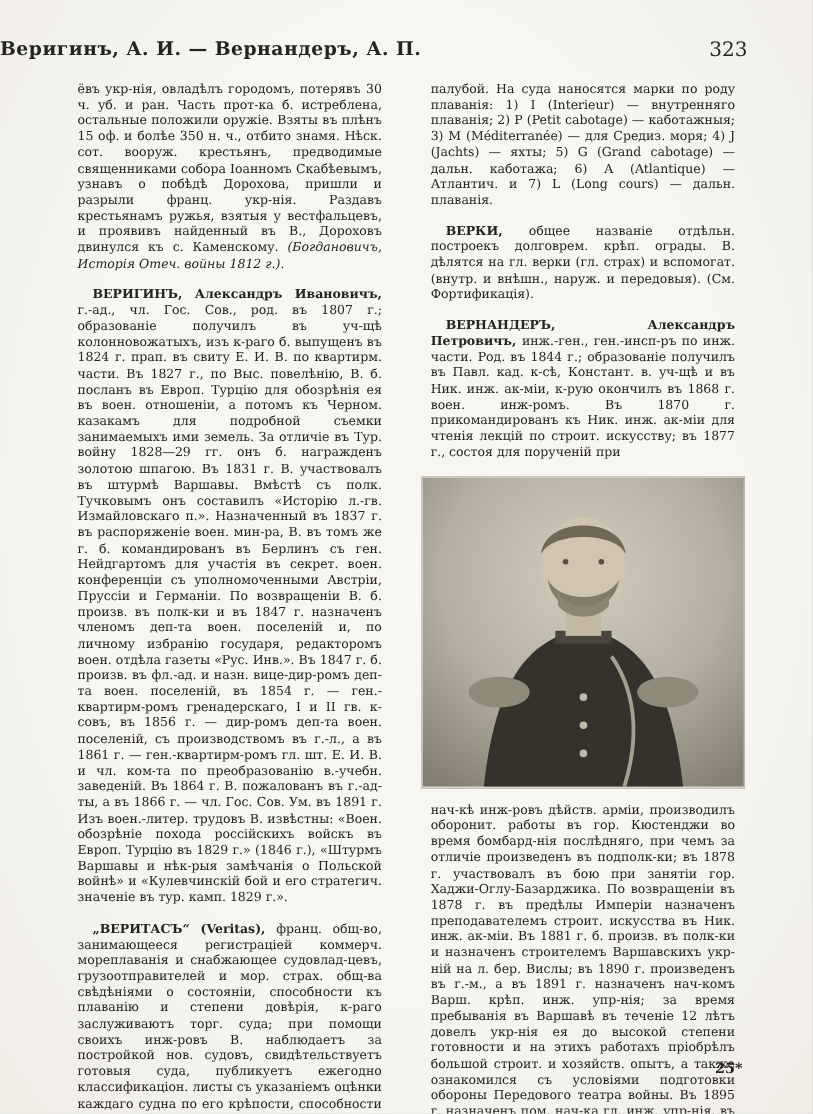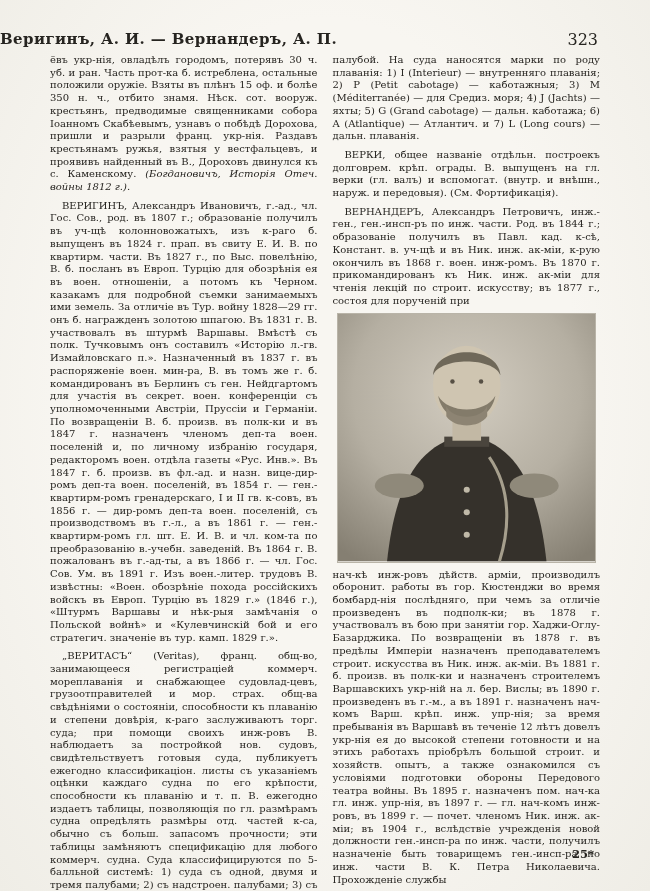--- a/index.html
+++ b/index.html
@@ -10,24 +10,24 @@
     color:#262420;
     font-family:"DejaVu Serif","Liberation Serif",serif;
   }
   .page-header { position:relative; padding-top:30px; height:52px; }
   .running-title {
     text-align:left; font-weight:bold; font-size:15px; letter-spacing:.4px;
   }
   .page-number { position:absolute; right:52px; top:30px; font-size:16px; }
   .columns { display:flex; gap:15px; padding:2px 50px 0 50px; }
   .col { width:50%; text-align:justify; font-size:10px; line-height:12.7px; }
-  .para { margin:0; }
+  .para { margin:12px; }
   .entry { margin-top:6px; text-indent:12px; }
   .no-indent { text-indent:0; }
-  .headword { font-weight:normal; }
+  .headword { font-weight:bold; }
   .cite { font-style:italic; }
   figure.portrait { margin:6px 4px; }
   figure.portrait svg { display:block; width:100%; height:auto; border:1px solid #b9b4a8; }
   .signature-mark {
     position:absolute; right:56px; bottom:30px; font-weight:bold; font-size:11.5px;
   }
 </style>
 </head>
 <body>
 
@@ -53,21 +53,21 @@
         <b class="headword">„ВЕРИТАСЪ“ (Veritas), </b><span>франц. общ-во, занимающееся регистраціей коммерч. мореплаванія и снабжающее судовлад-цевъ, грузоотправителей и мор. страх. общ-ва свѣдѣніями о состояніи, способности къ плаванію и степени довѣрія, к-раго заслуживаютъ торг. суда; при помощи своихъ инж-ровъ В. наблюдаетъ за постройкой нов. судовъ, свидѣтельствуетъ готовыя суда, публикуетъ ежегодно классификаціон. листы съ указаніемъ оцѣнки каждаго судна по его крѣпости, способности къ плаванію и т. п. В. ежегодно издаетъ таблицы, позволяющія по гл. размѣрамъ судна опредѣлять размѣры отд. частей к-са, обычно съ больш. запасомъ прочности; эти таблицы замѣняютъ спецификацію для любого коммерч. судна. Суда классифицируются по 5-балльной системѣ: 1) суда съ одной, двумя и тремя палубами; 2) съ надстроен. палубами; 3) съ вельдекомъ, у к-рыхъ полубакъ соединенъ со средней рубкой и имѣется полуютъ; 4) со спардекомъ съ закрыт. портами; и 5) съ навѣсной палубой, у к-рыхъ всѣ надстройки соединены отъ носа до кормы общей</span>
       </p>
     </div>
 
     <div class="col">
       <p class="para no-indent">
         <span>палубой. На суда наносятся марки по роду плаванія: 1) I (Interieur) — внутренняго плаванія; 2) P (Petit cabotage) — каботажныя; 3) M (Méditerranée) — для Средиз. моря; 4) J (Jachts) — яхты; 5) G (Grand cabotage) — дальн. каботажа; 6) A (Atlantique) — Атлантич. и 7) L (Long cours) — дальн. плаванія.</span>
       </p>
 
       <p class="para entry">
-        <b class="headword">ВЕРКИ, </b><span>общее названіе отдѣльн. построекъ долговрем. крѣп. ограды. В. выпущенъ на гл. верки (гл. валъ) и вспомогат. (внутр. и внѣшн., наруж. и передовыя). (См. Фортификація).</span>
+        <b class="headword">ВЕРКИ, </b><span>общее названіе отдѣльн. построекъ долговрем. крѣп. ограды. В. дѣлятся на гл. верки (гл. страх) и вспомогат. (внутр. и внѣшн., наруж. и передовыя). (См. Фортификація).</span>
       </p>
 
       <p class="para entry">
         <b class="headword">ВЕРНАНДЕРЪ, Александръ Петровичъ, </b><span>инж.-ген., ген.-инсп-ръ по инж. части. Род. въ 1844 г.; образованіе получилъ въ Павл. кад. к-сѣ, Констант. в. уч-щѣ и въ Ник. инж. ак-міи, к-рую окончилъ въ 1868 г. воен. инж-ромъ. Въ 1870 г. прикомандированъ къ Ник. инж. ак-міи для чтенія лекцій по строит. искусству; въ 1877 г., состоя для порученій при</span>
       </p>
 
       <figure class="portrait">
         <svg viewBox="0 0 252 242" xmlns="http://www.w3.org/2000/svg">
           <defs>
             <radialGradient id="pg" cx="50%" cy="32%" r="80%">

